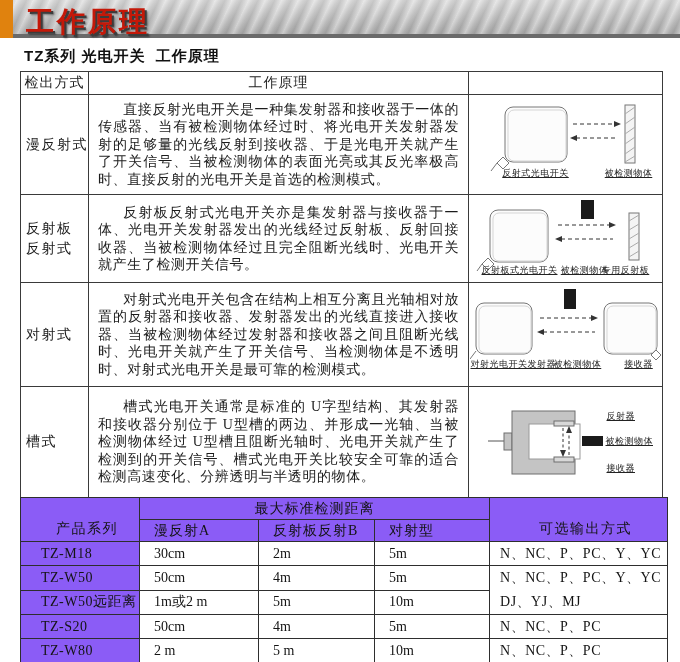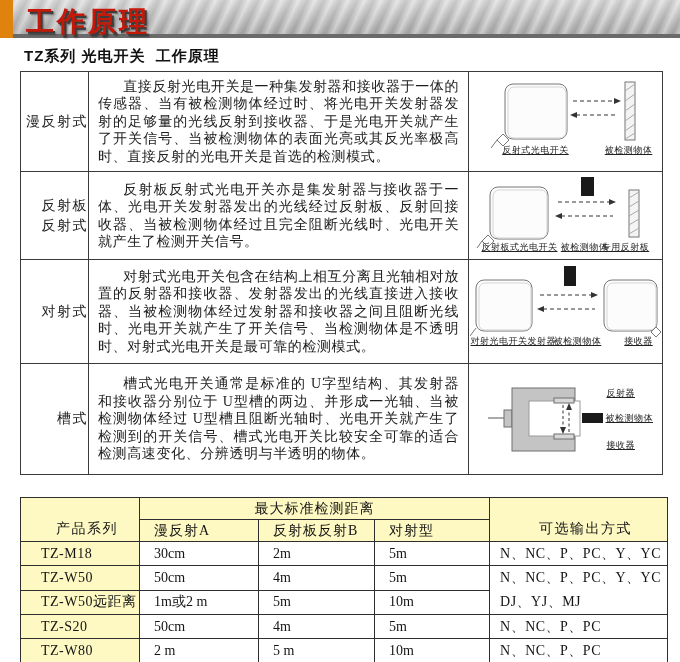--- a/index.html
+++ b/index.html
@@ -40,21 +40,21 @@
   table { border-collapse:collapse; table-layout:fixed; }
   .principle {
     position:absolute; top:71px; left:20px; width:642px;
     font-family:"Liberation Serif","DejaVu Serif",serif;
     color:#1c1c1c;
   }
   .principle td { border:1px solid #3a3a3a; vertical-align:middle; }
   .principle .hdr { height:23px; font-size:14px; letter-spacing:1px; text-align:center; }
   .method-cell {
     font-size:14px; letter-spacing:1.5px; padding-left:5px;
-    white-space:pre-line; line-height:20px;text-align:right;
+    white-space:pre-line; line-height:20px;
   }
   .desc-cell {
     font-size:14px; letter-spacing:.6px; line-height:17.5px;
     text-align:justify; padding:3px 9px 3px 9px;
   }
   .desc-cell p { text-indent:1.8em; }
   .diag-cell { padding:0; position:relative; }
   .diag { position:relative; width:192px; margin:0 auto; }
   .diag svg { position:absolute; top:0; left:0; }
   .dlabel {
@@ -64,21 +64,21 @@
     text-decoration:underline;
   }
 
   
   .spec {
     position:absolute; top:497px; left:20px; width:647px;
     font-family:"Liberation Serif","DejaVu Serif",serif;
     font-size:14px; color:#141414;
   }
   .spec td, .spec th { border:1px solid #2e2e2e; font-weight:normal; }
-  .spec .gray { background:#fef9c3; }
+  .spec .gray { background:#8b5cf6; }
   .spec .span-hdr { height:22px; text-align:center; letter-spacing:1px; }
   .spec .sub-hdr { height:22px; text-align:left; padding-left:14px; letter-spacing:1px; }
   .spec .corner { text-align:center; vertical-align:bottom; padding:0 0 3px 14px; letter-spacing:1.5px; }
   .spec .series { height:24px; padding-left:20px; letter-spacing:.5px; }
   .spec .val { padding-left:14px; }
   .spec .out { padding-left:10px; letter-spacing:.5px; }
   .spec .out div { height:24px; line-height:24px; }
 </style>
 </head>
 <body>
@@ -89,20 +89,25 @@
 <div class="page-title">工作原理</div>
 <div class="page-subtitle">TZ系列 光电开关  工作原理</div>
 
 <table class="principle">
   <colgroup>
       <col style="width:68px">
       <col style="width:380px">
       <col style="width:194px">
     </colgroup>
   <tbody>
+      <tr>
+    <td class="hdr">检出方式</td>
+    <td class="hdr">工作原理</td>
+    <td class="hdr"></td>
+  </tr>
 
   <tr style="height:100px">
     <td class="method-cell">漫反射式</td>
     <td class="desc-cell">
           <p>直接反射光电开关是一种集发射器和接收器于一体的传感器、当有被检测物体经过时、将光电开关发射器发射的足够量的光线反射到接收器、于是光电开关就产生了开关信号、当被检测物体的表面光亮或其反光率极高时、直接反射的光电开关是首选的检测模式。</p>
         </td>
     <td class="diag-cell">
       <div class="diag" style="height:98px">
         <svg width="192" height="98" viewBox="0 0 192 98">
           <g>

